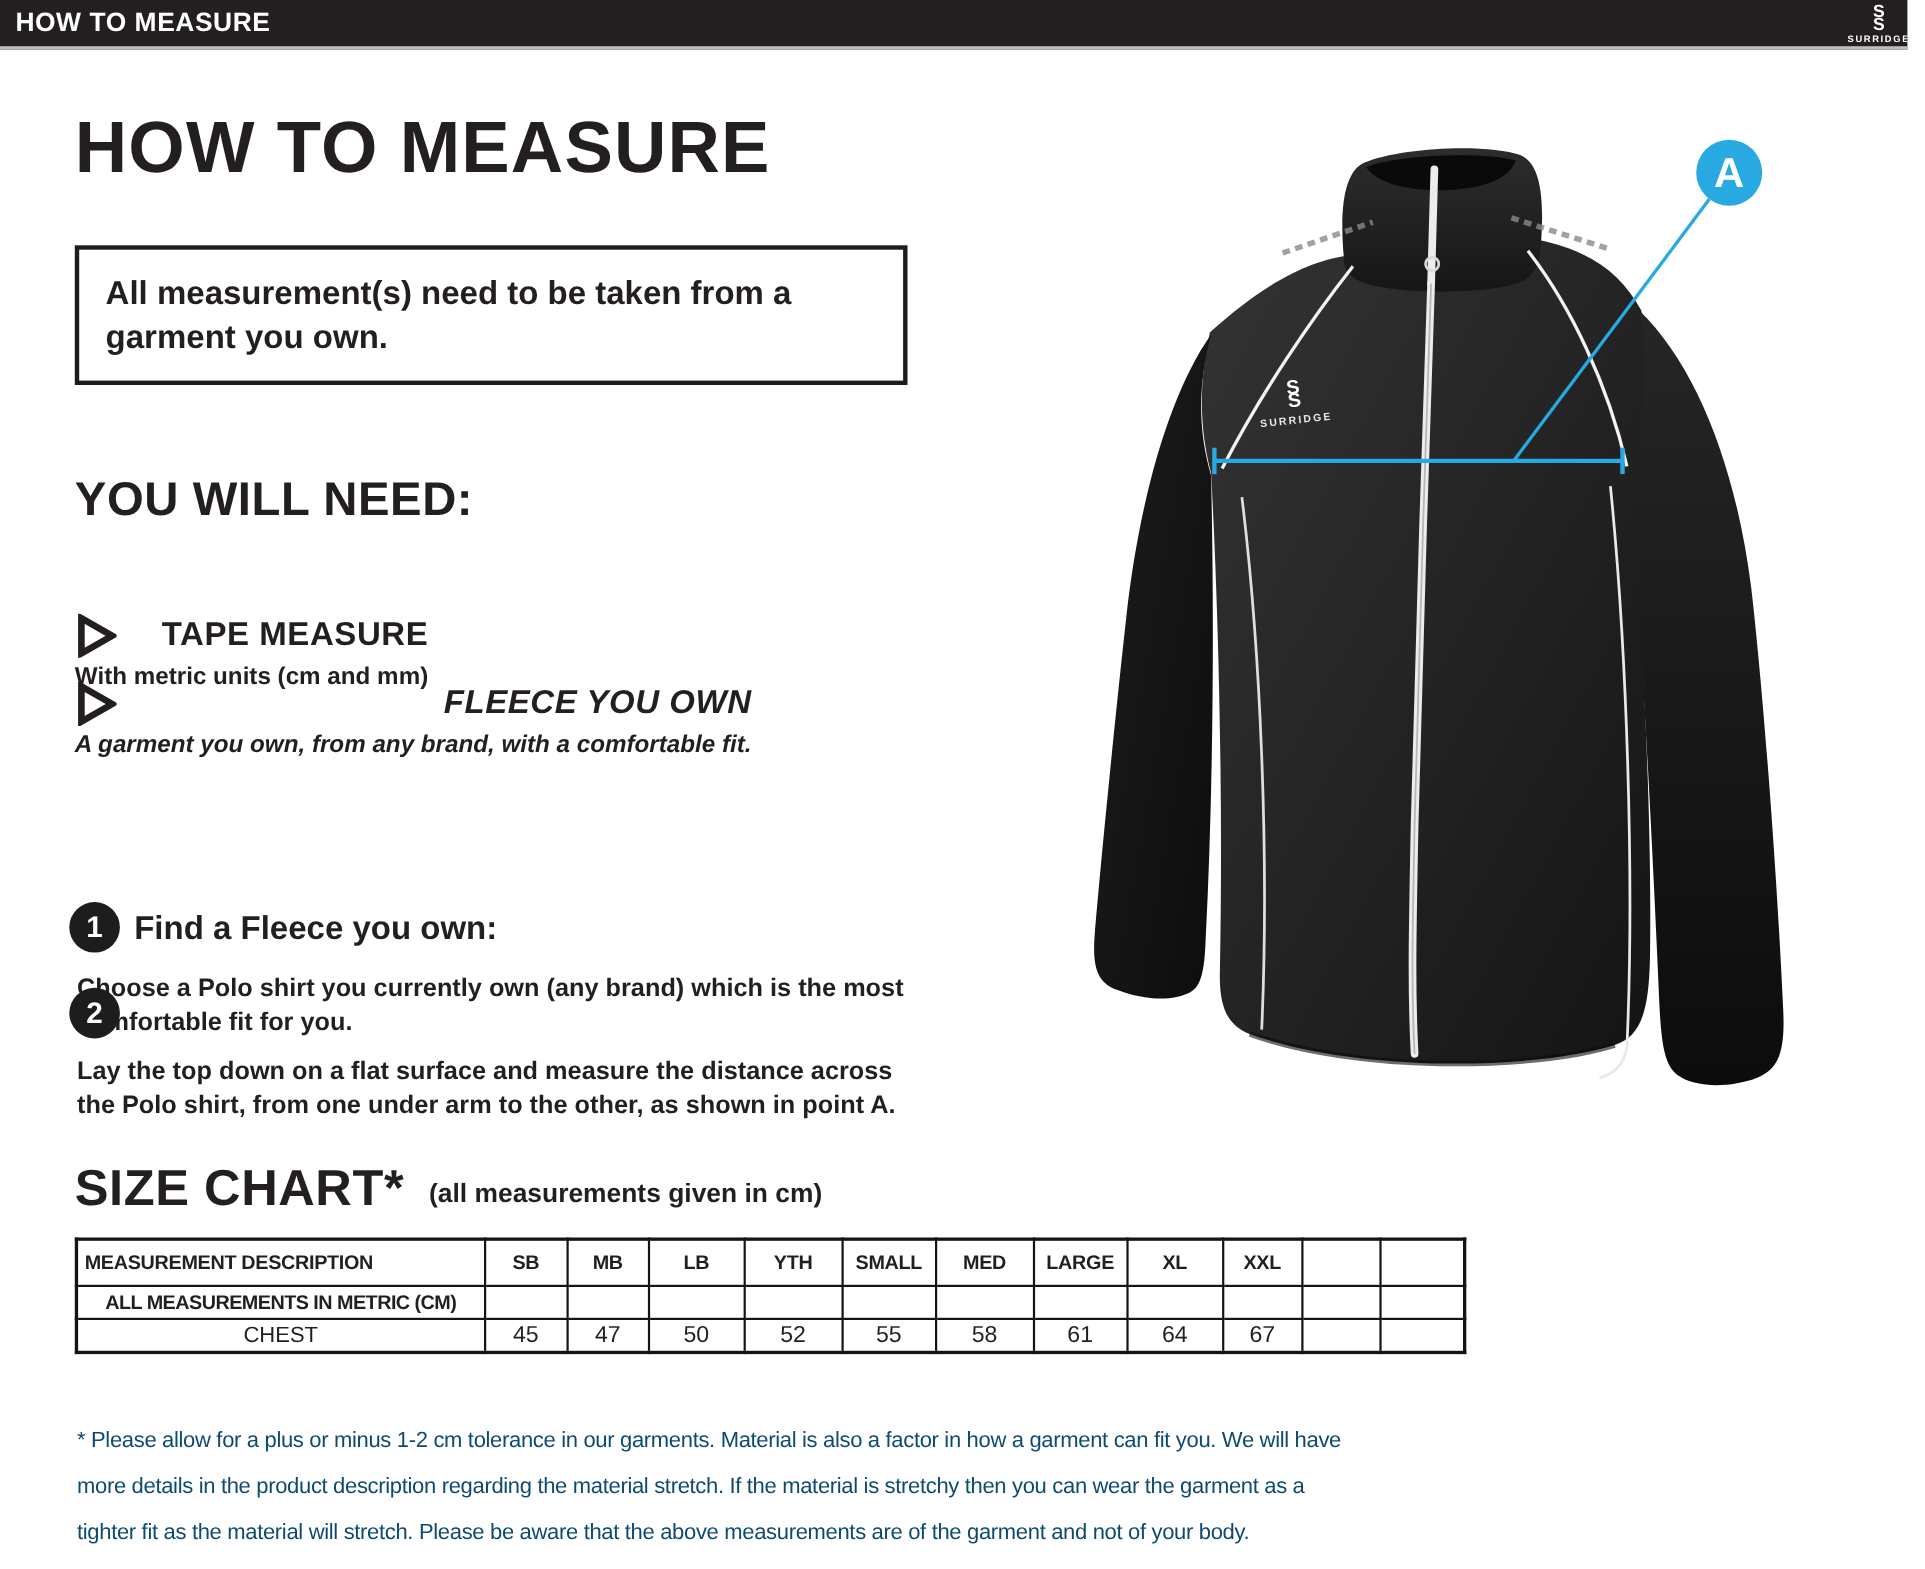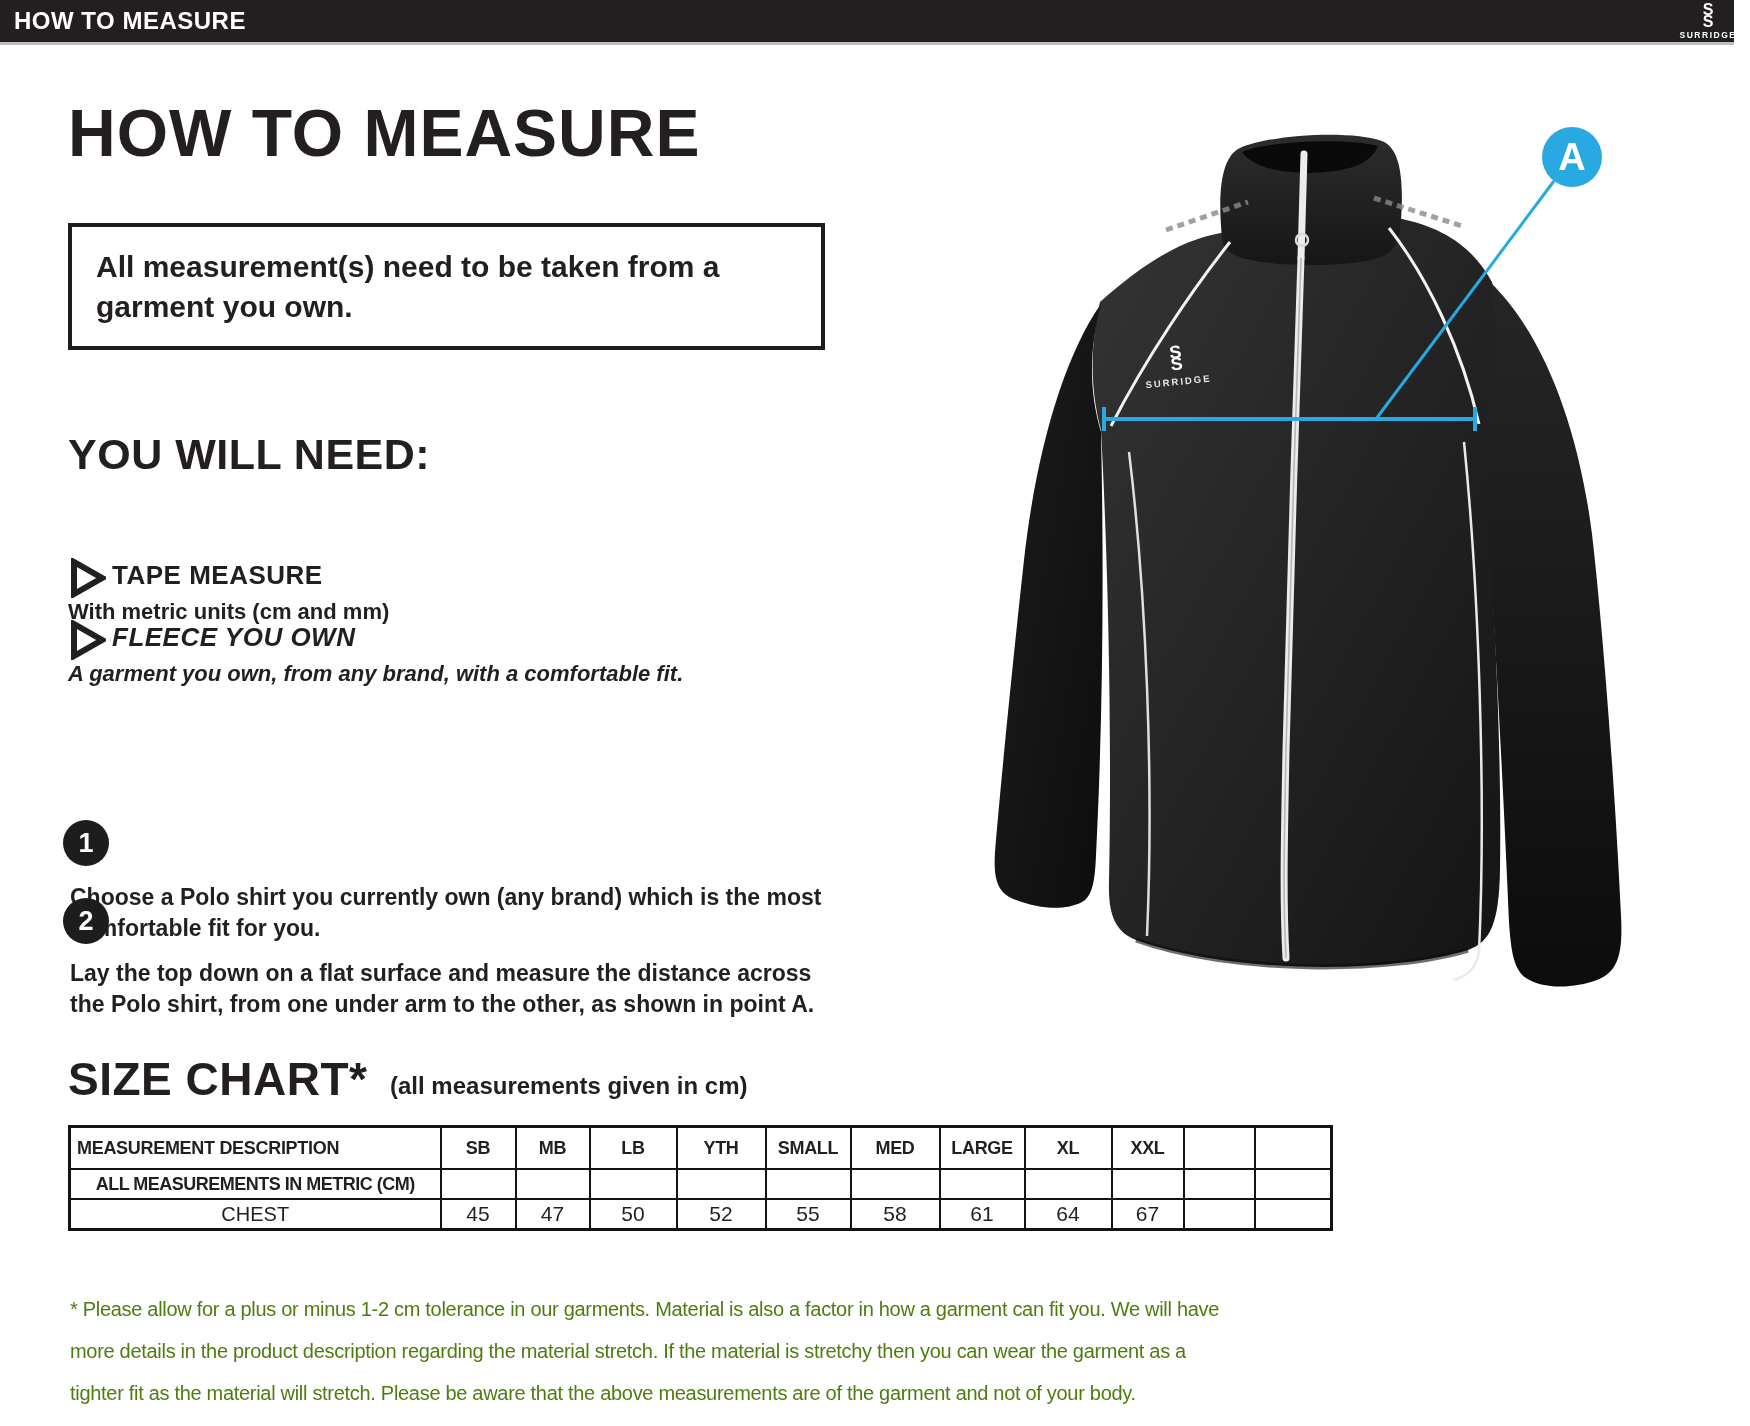--- a/index.html
+++ b/index.html
@@ -10,41 +10,41 @@
           border-bottom:3px solid #bdbdbd;display:flex;align-items:center;}
   .topbar-title{color:#fff;font-size:24px;font-weight:bold;letter-spacing:.5px;margin-left:14px;}
   .topbar-logo{position:absolute;right:10px;top:1px;width:80px;height:40px;}
   
   .h1{position:absolute;left:68px;top:100px;font-size:66px;font-weight:bold;letter-spacing:1px;line-height:1;}
   .notice{position:absolute;left:68px;top:223px;width:757px;height:127px;border:4px solid #1d1d1d;box-sizing:border-box;}
   .notice-text{margin:20px 24px 0 24px;font-size:30px;font-weight:bold;line-height:40px;}
   .h2{position:absolute;left:68px;top:430px;font-size:43px;font-weight:bold;letter-spacing:.5px;}
   
   .need-item{position:absolute;left:68px;}
-  .need-title{font-size:26px;font-weight:bold;letter-spacing:.5px;margin-left:44px;}
+  .need-title{font-size:30px;font-weight:bold;letter-spacing:.5px;margin-left:44px;text-align:right;}
   .need-desc{font-size:22px;font-weight:bold;margin-top:8px;}
   .tri{position:absolute;left:2px;top:-2px;width:36px;height:40px;}
   
   .step-badge{position:absolute;width:46px;height:46px;border-radius:50%;background:#1d1d1d;color:#fff;
               display:flex;align-items:center;justify-content:center;font-size:27px;font-weight:bold;}
   .step-title{position:absolute;left:122px;font-size:30px;font-weight:bold;}
   .step-desc{position:absolute;left:70px;width:765px;font-size:23px;font-weight:bold;line-height:31px;}
   
   .h3{position:absolute;left:68px;top:1052px;font-size:46px;font-weight:bold;letter-spacing:.5px;}
   .h3-sub{position:absolute;left:390px;top:1072px;font-size:24px;font-weight:bold;text-align:right;}
   table.size{position:absolute;left:68px;top:1125px;border-collapse:collapse;table-layout:fixed;
              border:3px solid #141414;}
   table.size th, table.size td{border:2.5px solid #141414;padding:0 6px;overflow:hidden;white-space:nowrap;}
   table.size th{height:40px;font-size:18px;font-weight:bold;letter-spacing:-.3px;text-align:center;}
   table.size th.desc{text-align:left;}
   table.size td{height:28px;font-size:21px;text-align:center;}
   table.size td.lbl{text-align:center;font-size:20px;}
   table.size td.lbl.caps{font-weight:bold;font-size:18px;letter-spacing:-.5px;}
   
-  .footnote{position:absolute;left:70px;top:1288px;font-size:20px;letter-spacing:-.3px;line-height:42px;color:#4d7c0f;}
+  .footnote{position:absolute;left:70px;top:1288px;font-size:20px;letter-spacing:-.3px;line-height:42px;color:#0c4a6e;}
   .footnote div{white-space:nowrap;}
   
   .figure{position:absolute;left:930px;top:90px;width:760px;height:940px;}
 </style>
 </head>
 <body>
 
 <div id="canvas">
 
   <div class="topbar">
@@ -78,20 +78,21 @@
     <svg class="tri" viewBox="0 0 36 40">
       <polygon points="4,4 4,36 32,20" fill="none" stroke="#231f20" stroke-width="6"></polygon>
     </svg>
     <div class="need-title">FLEECE YOU OWN</div>
     <div class="need-desc">A garment you own, from any brand, with a comfortable fit.</div>
   </div>
 
   <div class="step-badge" style="left:63px;top:820px;">
     <span>1</span>
   </div>
+  <div class="step-title" style="top:828px;">Find a Fleece you own:</div>
   <div class="step-desc" style="top:882px;">Choose a Polo shirt you currently own (any brand) which is the most comfortable fit for you.</div>
 
   <div class="step-badge" style="left:63px;top:898px;">
     <span>2</span>
   </div>
   <div class="step-desc" style="top:958px;">Lay the top down on a flat surface and measure the distance across the Polo shirt, from one under arm to the other, as shown in point A.</div>
 
   <div class="h3">SIZE CHART*</div>
   <div class="h3-sub">(all measurements given in cm)</div>
 

